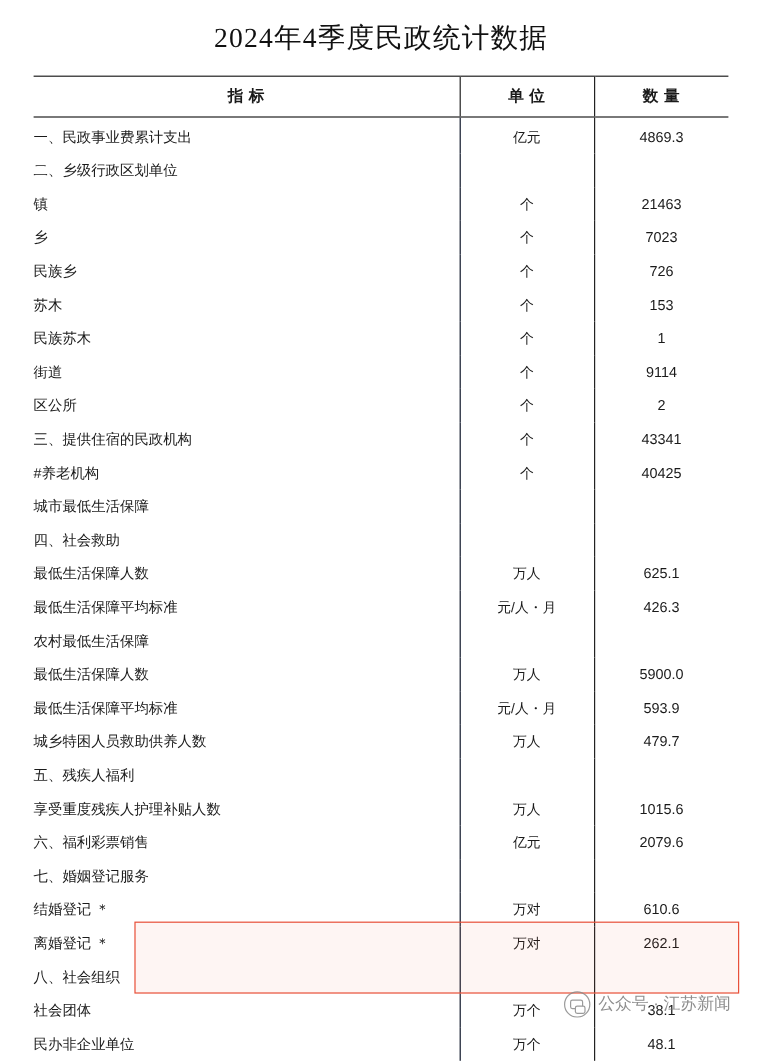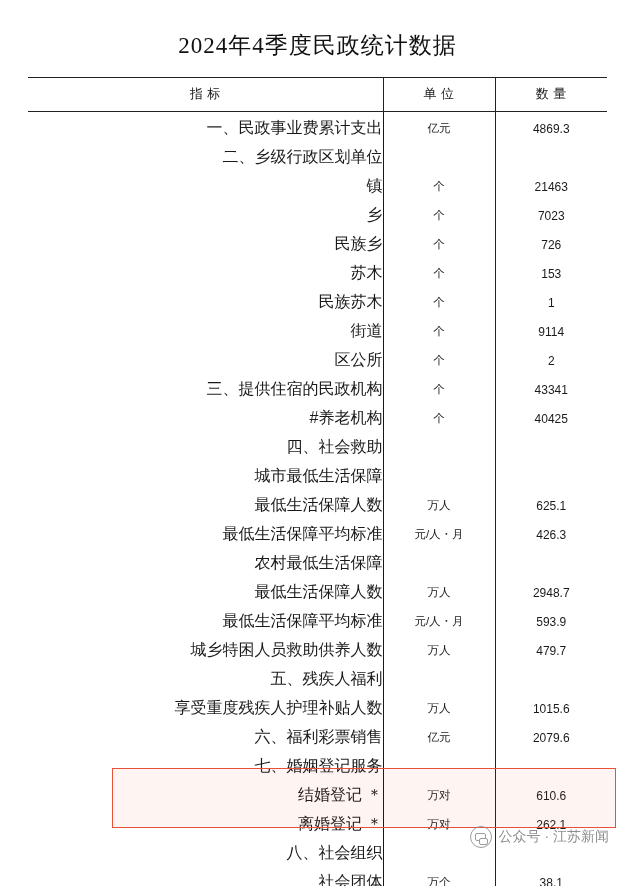--- a/index.html
+++ b/index.html
@@ -12,21 +12,21 @@
     background: #ffffff;
     font-family: "Liberation Sans", sans-serif;
     color: #1a1a1a;
     overflow: hidden;
   }
   .page {
     position: relative;
     width: 635px;
     height: 862px;
     box-sizing: border-box;
-    padding: 16px 28px;
+    padding: 2px 28px;
   }
   .doc-title {
     text-align: center;
     font-family: "Liberation Serif", serif;
     font-size: 23px;
     letter-spacing: 1px;
     color: #111;
     padding-top: 14px;
     padding-bottom: 16px;
     font-weight: normal;
@@ -35,21 +35,21 @@
     width: 100%;
     border-collapse: collapse;
     font-size: 12px;
     table-layout: fixed;
   }
   table.stats col.c-item { width: 355px; }
   table.stats col.c-unit { width: 112px; }
   table.stats col.c-val  { width: 112px; }
 
   table.stats thead th {
-    font-weight: normal;
+    font-weight: bold;
     font-size: 13px;
     padding: 7px 0 8px 0;
     border-top: 1.6px solid #222;
     border-bottom: 1px solid #222;
     text-align: center;
     letter-spacing: 0.5px;
   }
   table.stats thead th.sep-l { border-left: 1px solid #222; }
 
   table.stats tbody td {
@@ -62,23 +62,22 @@
     border-left: 1px solid #0f172a;
     border-right: 1px solid #222;
     font-size: 11.5px;
   }
   td.val {
     text-align: center;
     padding-right: 8px;
     font-size: 12px;
   }
   td.item {
-    font-size: 16px;
+    font-size: 12px;
     white-space: nowrap;
-    text-align: right;
   }
   
   .lv0 { padding-left: 6px; }
   .lv1 { padding-left: 72px; }
   .lv2 { padding-left: 102px; }
 
   tbody tr.first td { padding-top: 6px; }
   
   .highlight-box {
     position: absolute;
@@ -198,26 +197,26 @@
           <td class="item lv0">三、提供住宿的民政机构</td>
           <td class="unit">个</td>
           <td class="val">43341</td>
         </tr>
         <tr>
           <td class="item lv1">#养老机构</td>
           <td class="unit">个</td>
           <td class="val">40425</td>
         </tr>
         <tr>
+          <td class="item lv1">城市最低生活保障</td>
+          <td class="unit"></td>
+          <td class="val"></td>
+        </tr>
+        <tr>
           <td class="item lv0">四、社会救助</td>
-          <td class="unit"></td>
-          <td class="val"></td>
-        </tr>
-        <tr>
-          <td class="item lv1">城市最低生活保障</td>
           <td class="unit"></td>
           <td class="val"></td>
         </tr>
         <tr>
           <td class="item lv2">最低生活保障人数</td>
           <td class="unit">万人</td>
           <td class="val">625.1</td>
         </tr>
         <tr>
           <td class="item lv2">最低生活保障平均标准</td>
@@ -225,21 +224,21 @@
           <td class="val">426.3</td>
         </tr>
         <tr>
           <td class="item lv1">农村最低生活保障</td>
           <td class="unit"></td>
           <td class="val"></td>
         </tr>
         <tr>
           <td class="item lv2">最低生活保障人数</td>
           <td class="unit">万人</td>
-          <td class="val">2948.7</td>
+          <td class="val">5900.0</td>
         </tr>
         <tr>
           <td class="item lv2">最低生活保障平均标准</td>
           <td class="unit">元/人・月</td>
           <td class="val">593.9</td>
         </tr>
         <tr>
           <td class="item lv1">城乡特困人员救助供养人数</td>
           <td class="unit">万人</td>
           <td class="val">479.7</td>

